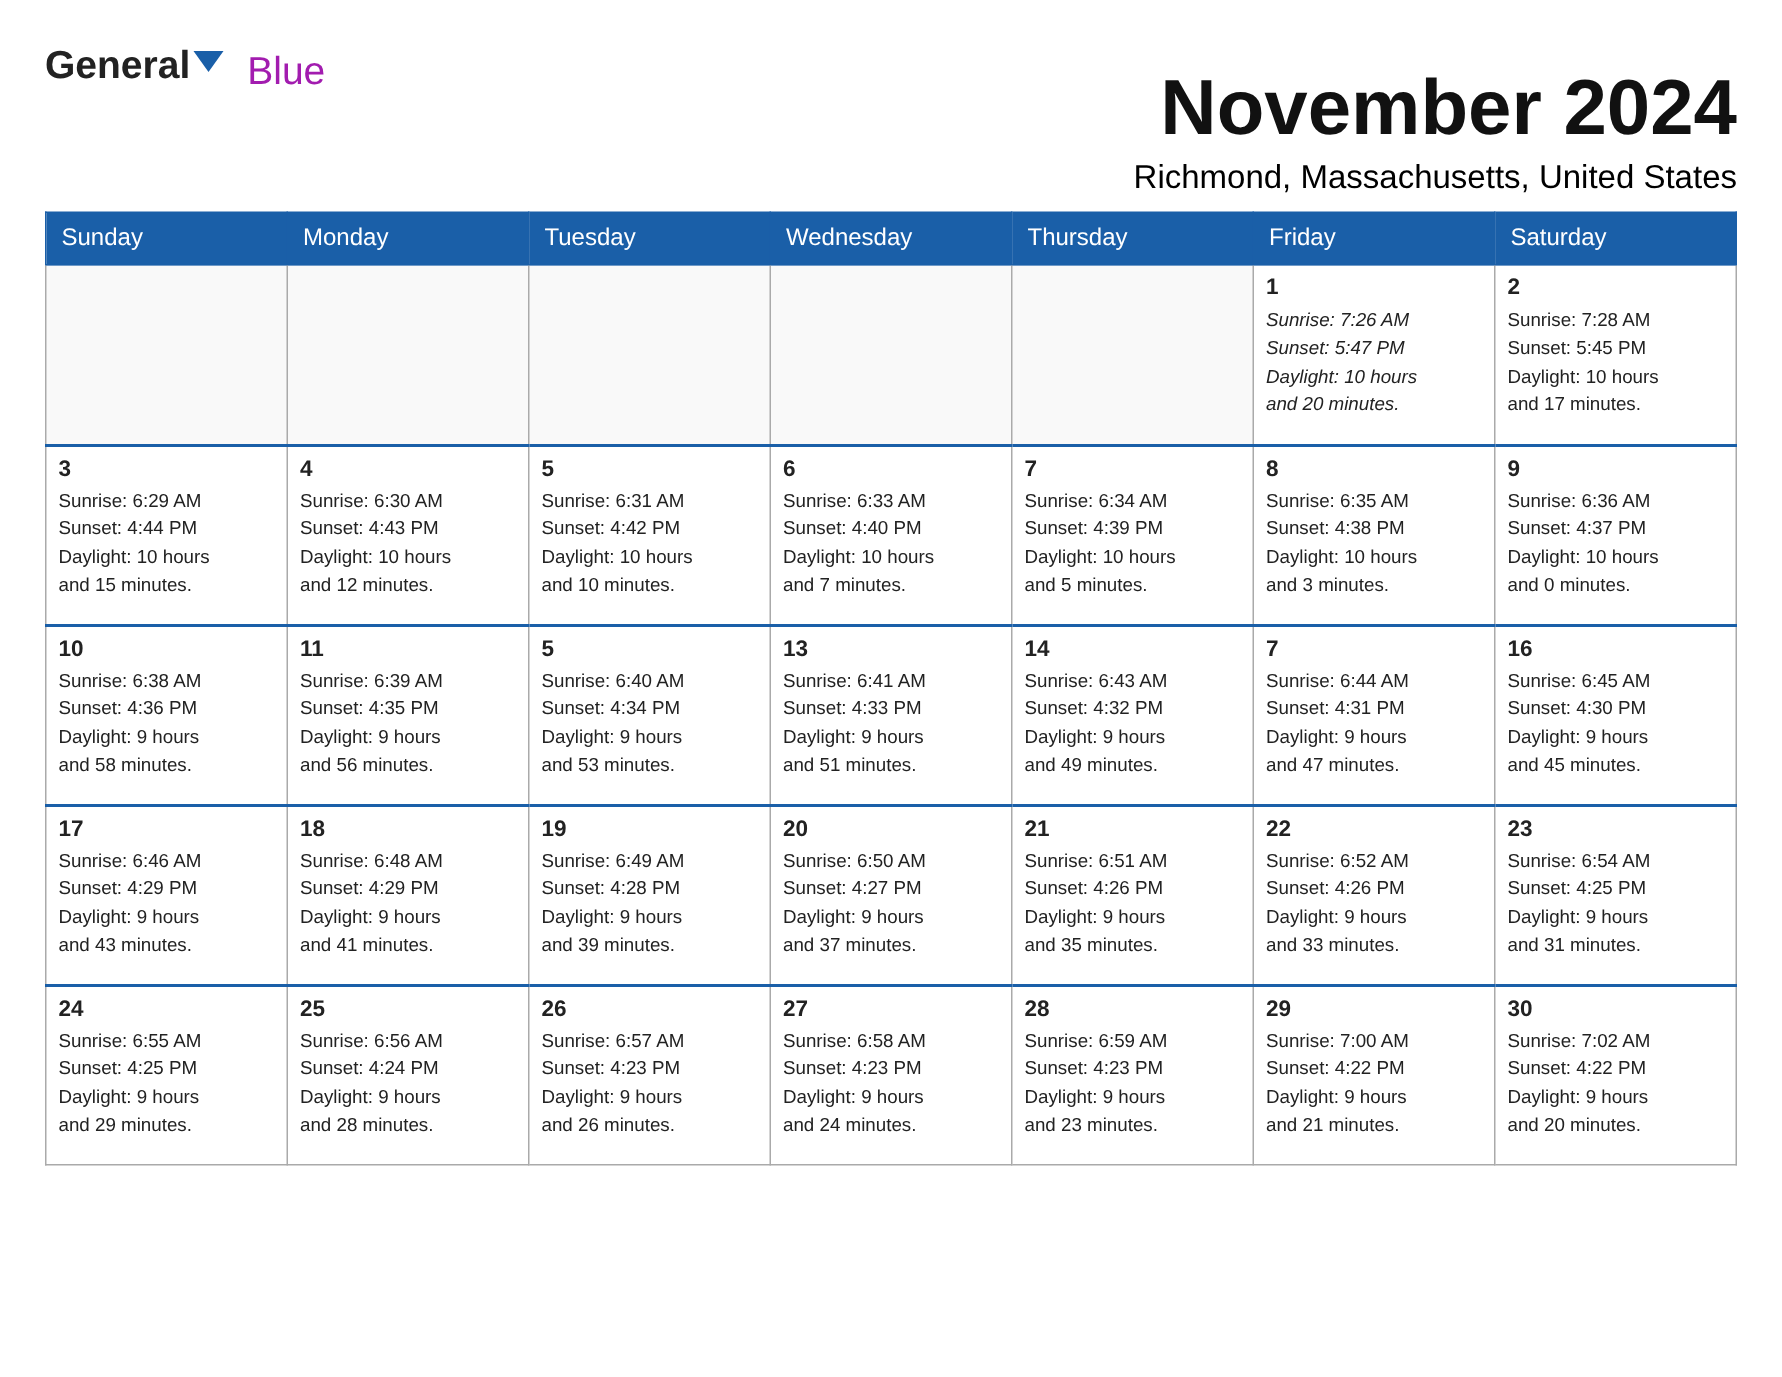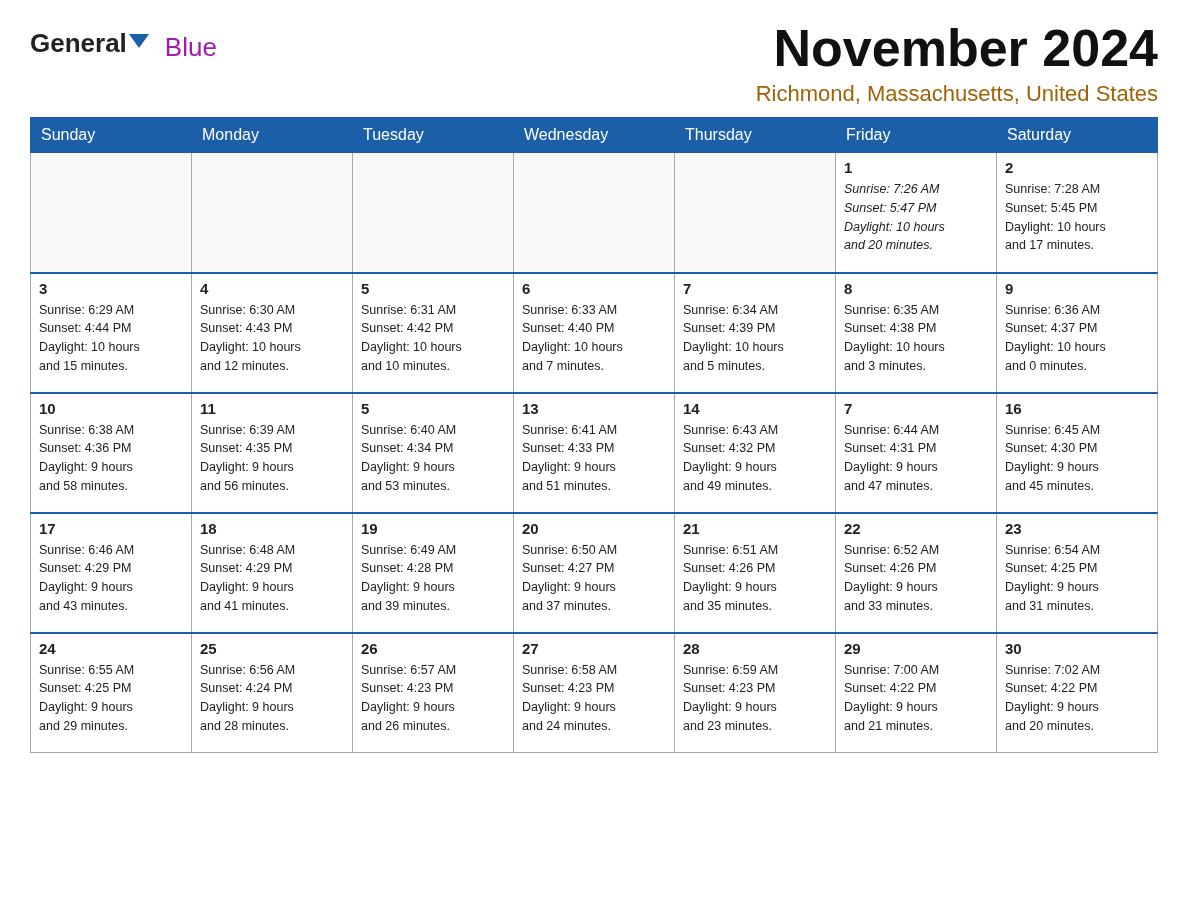--- a/index.html
+++ b/index.html
@@ -47,24 +47,25 @@
       margin-left: 16px;
     }
     .title-area {
       text-align: right;
     }
     .month-title {
       font-size: 52px;
       font-weight: bold;
       color: #111;
       line-height: 1.1;
+      margin-top: 24px;
     }
     .location-title {
       font-size: 22px;
-      color: #a16207;
+      color: #000000;
       margin-top: 4px;
     }
     .calendar {
       width: 100%;
       border-collapse: collapse;
       margin-top: 8px;
     }
     .calendar th {
       background-color: #1a5fa8;
       color: #ffffff;

